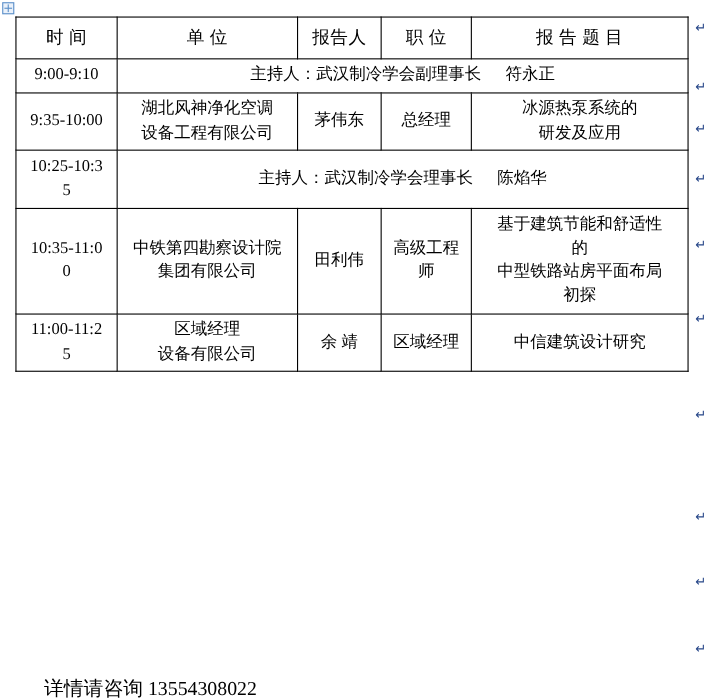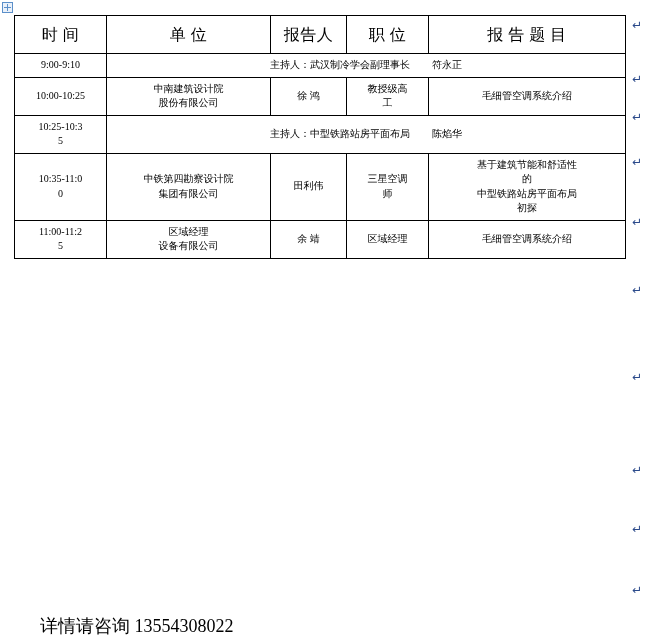--- a/index.html
+++ b/index.html
@@ -54,21 +54,21 @@
   }
   table.schedule {
     border-collapse: collapse;
     width: 611px;
     table-layout: fixed;
   }
   table.schedule td {
     border: 1px solid #000000;
     text-align: center;
     vertical-align: middle;
-    font-size: 10px;
+    font-size: 15px;
     line-height: 1.45;
     padding: 4px 3px;
     font-family: "Liberation Serif", "DejaVu Serif", serif;
     color: #000;
   }
   .col-time   { width: 92px; }
   .col-unit   { width: 164px; }
   .col-person { width: 76px; }
   .col-title2 { width: 82px; }
   .col-topic  { width: 197px; }
@@ -133,57 +133,57 @@
         </tr>
 
         <tr>
           <td>9:00-9:10</td>
           <td class="host-cell" colspan="4">
             <span class="host-inner"><span>主持人：武汉制冷学会副理事长</span><span class="gap"></span><span>符永正</span></span>
           </td>
         </tr>
 
 
-
-        <tr>
-          <td>10:00-10:25</td>
-          <td>
-            <div>中南建筑设计院</div>
-            <div>股份有限公司</div>
-          </td>
-          <td>徐 鸿</td>
-          <td>
-            <div>教授级高</div>
-            <div>工</div>
-          </td>
-          <td>毛细管空调系统介绍</td>
-        </tr>
+        <tr>
+          <td>9:35-10:00</td>
+          <td>
+            <div>湖北风神净化空调</div>
+            <div>设备工程有限公司</div>
+          </td>
+          <td>茅伟东</td>
+          <td>总经理</td>
+          <td>
+            <div>冰源热泵系统的</div>
+            <div>研发及应用</div>
+          </td>
+        </tr>
+
 
         <tr class="row-tall">
           <td>
             <div>10:25-10:3</div>
             <div>5</div>
           </td>
           <td class="host-cell" colspan="4">
-            <span class="host-inner"><span>主持人：中型铁路站房平面布局</span><span class="gap"></span><span>陈焰华</span></span>
+            <span class="host-inner"><span>主持人：武汉制冷学会理事长</span><span class="gap"></span><span>陈焰华</span></span>
           </td>
         </tr>
 
         <tr>
           <td>
             <div>10:35-11:0</div>
             <div>0</div>
           </td>
           <td>
             <div>中铁第四勘察设计院</div>
             <div>集团有限公司</div>
           </td>
           <td>田利伟</td>
           <td>
-            <div>三星空调</div>
+            <div>高级工程</div>
             <div>师</div>
           </td>
           <td>
             <div>基于建筑节能和舒适性</div>
             <div>的</div>
             <div>中型铁路站房平面布局</div>
             <div>初探</div>
           </td>
         </tr>
 
@@ -191,21 +191,21 @@
           <td>
             <div>11:00-11:2</div>
             <div>5</div>
           </td>
           <td>
             <div>区域经理</div>
             <div>设备有限公司</div>
           </td>
           <td>余 靖</td>
           <td>区域经理</td>
-          <td>毛细管空调系统介绍</td>
+          <td>中信建筑设计研究</td>
         </tr>
 
 
       </tbody>
     </table>
   </div>
 
   <div class="note">详情请咨询 13554308022</div>
 
   <div class="pmark" style="top:18px; left:632px;">↵</div>

